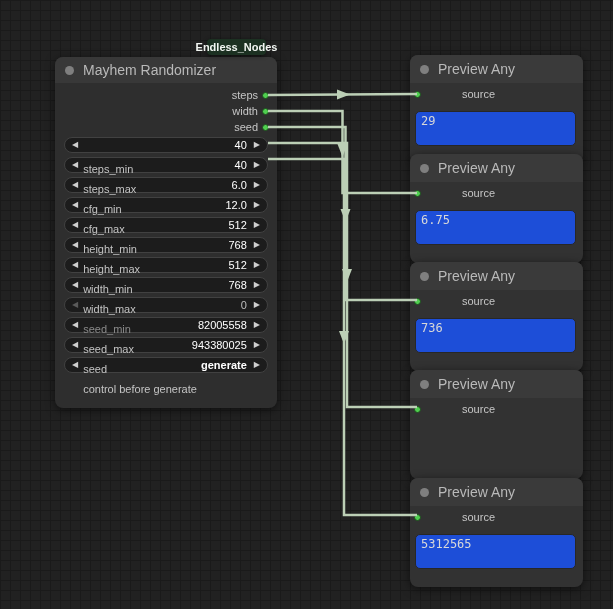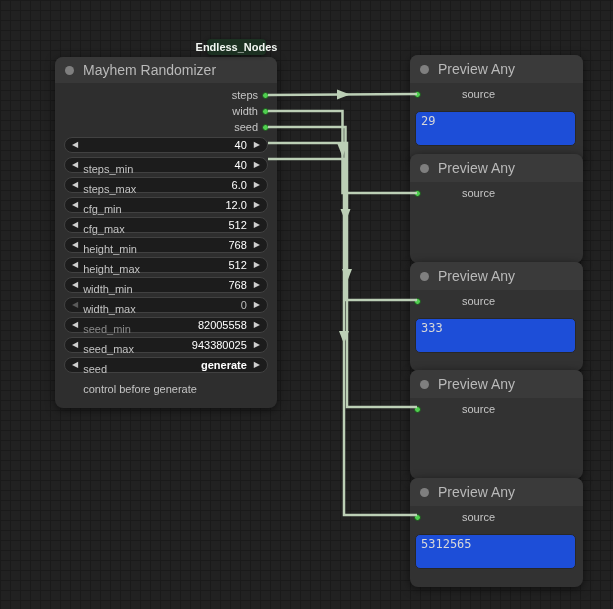--- a/index.html
+++ b/index.html
@@ -187,32 +187,33 @@
 
   <div class="node preview" style="left:410px;top:154px;">
     <div class="node-header">
       <span class="title-dot"></span>
       <span class="node-title">Preview Any</span>
     </div>
     <div class="src-row">
       <span class="port-dot"></span>
       <span class="src-label">source</span>
     </div>
+    <div class="textarea">6.75</div>
   </div>
 
   <div class="node preview" style="left:410px;top:262px;">
     <div class="node-header">
       <span class="title-dot"></span>
       <span class="node-title">Preview Any</span>
     </div>
     <div class="src-row">
       <span class="port-dot"></span>
       <span class="src-label">source</span>
     </div>
-    <div class="textarea">333</div>
+    <div class="textarea">736</div>
   </div>
 
   <div class="node preview" style="left:410px;top:370px;">
     <div class="node-header">
       <span class="title-dot"></span>
       <span class="node-title">Preview Any</span>
     </div>
     <div class="src-row">
       <span class="port-dot"></span>
       <span class="src-label">source</span>

